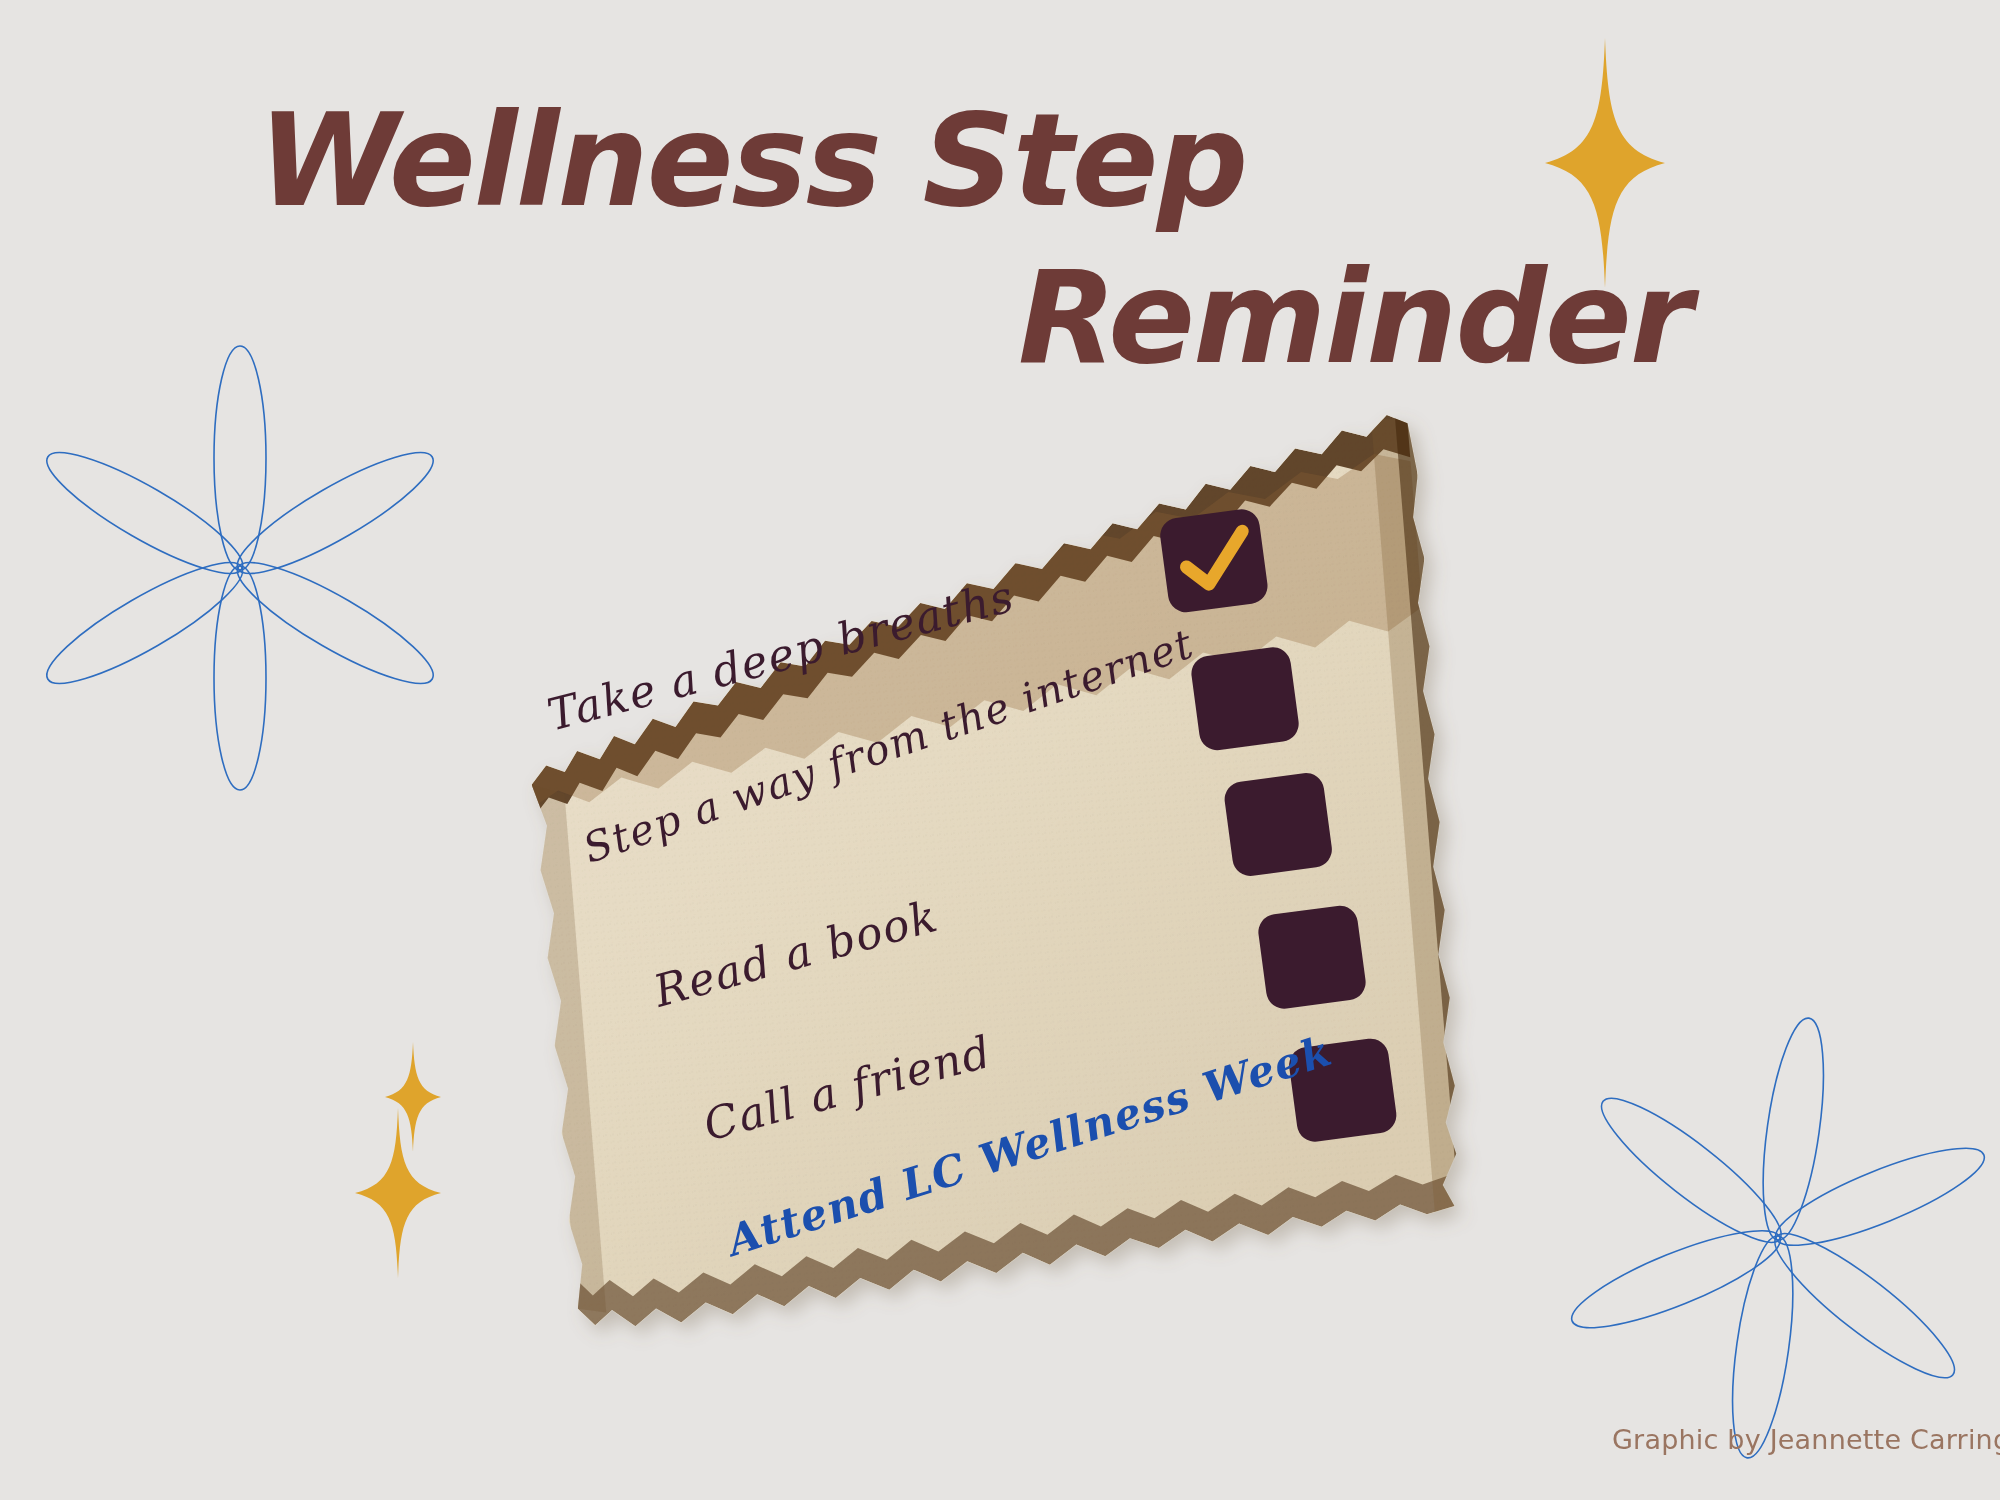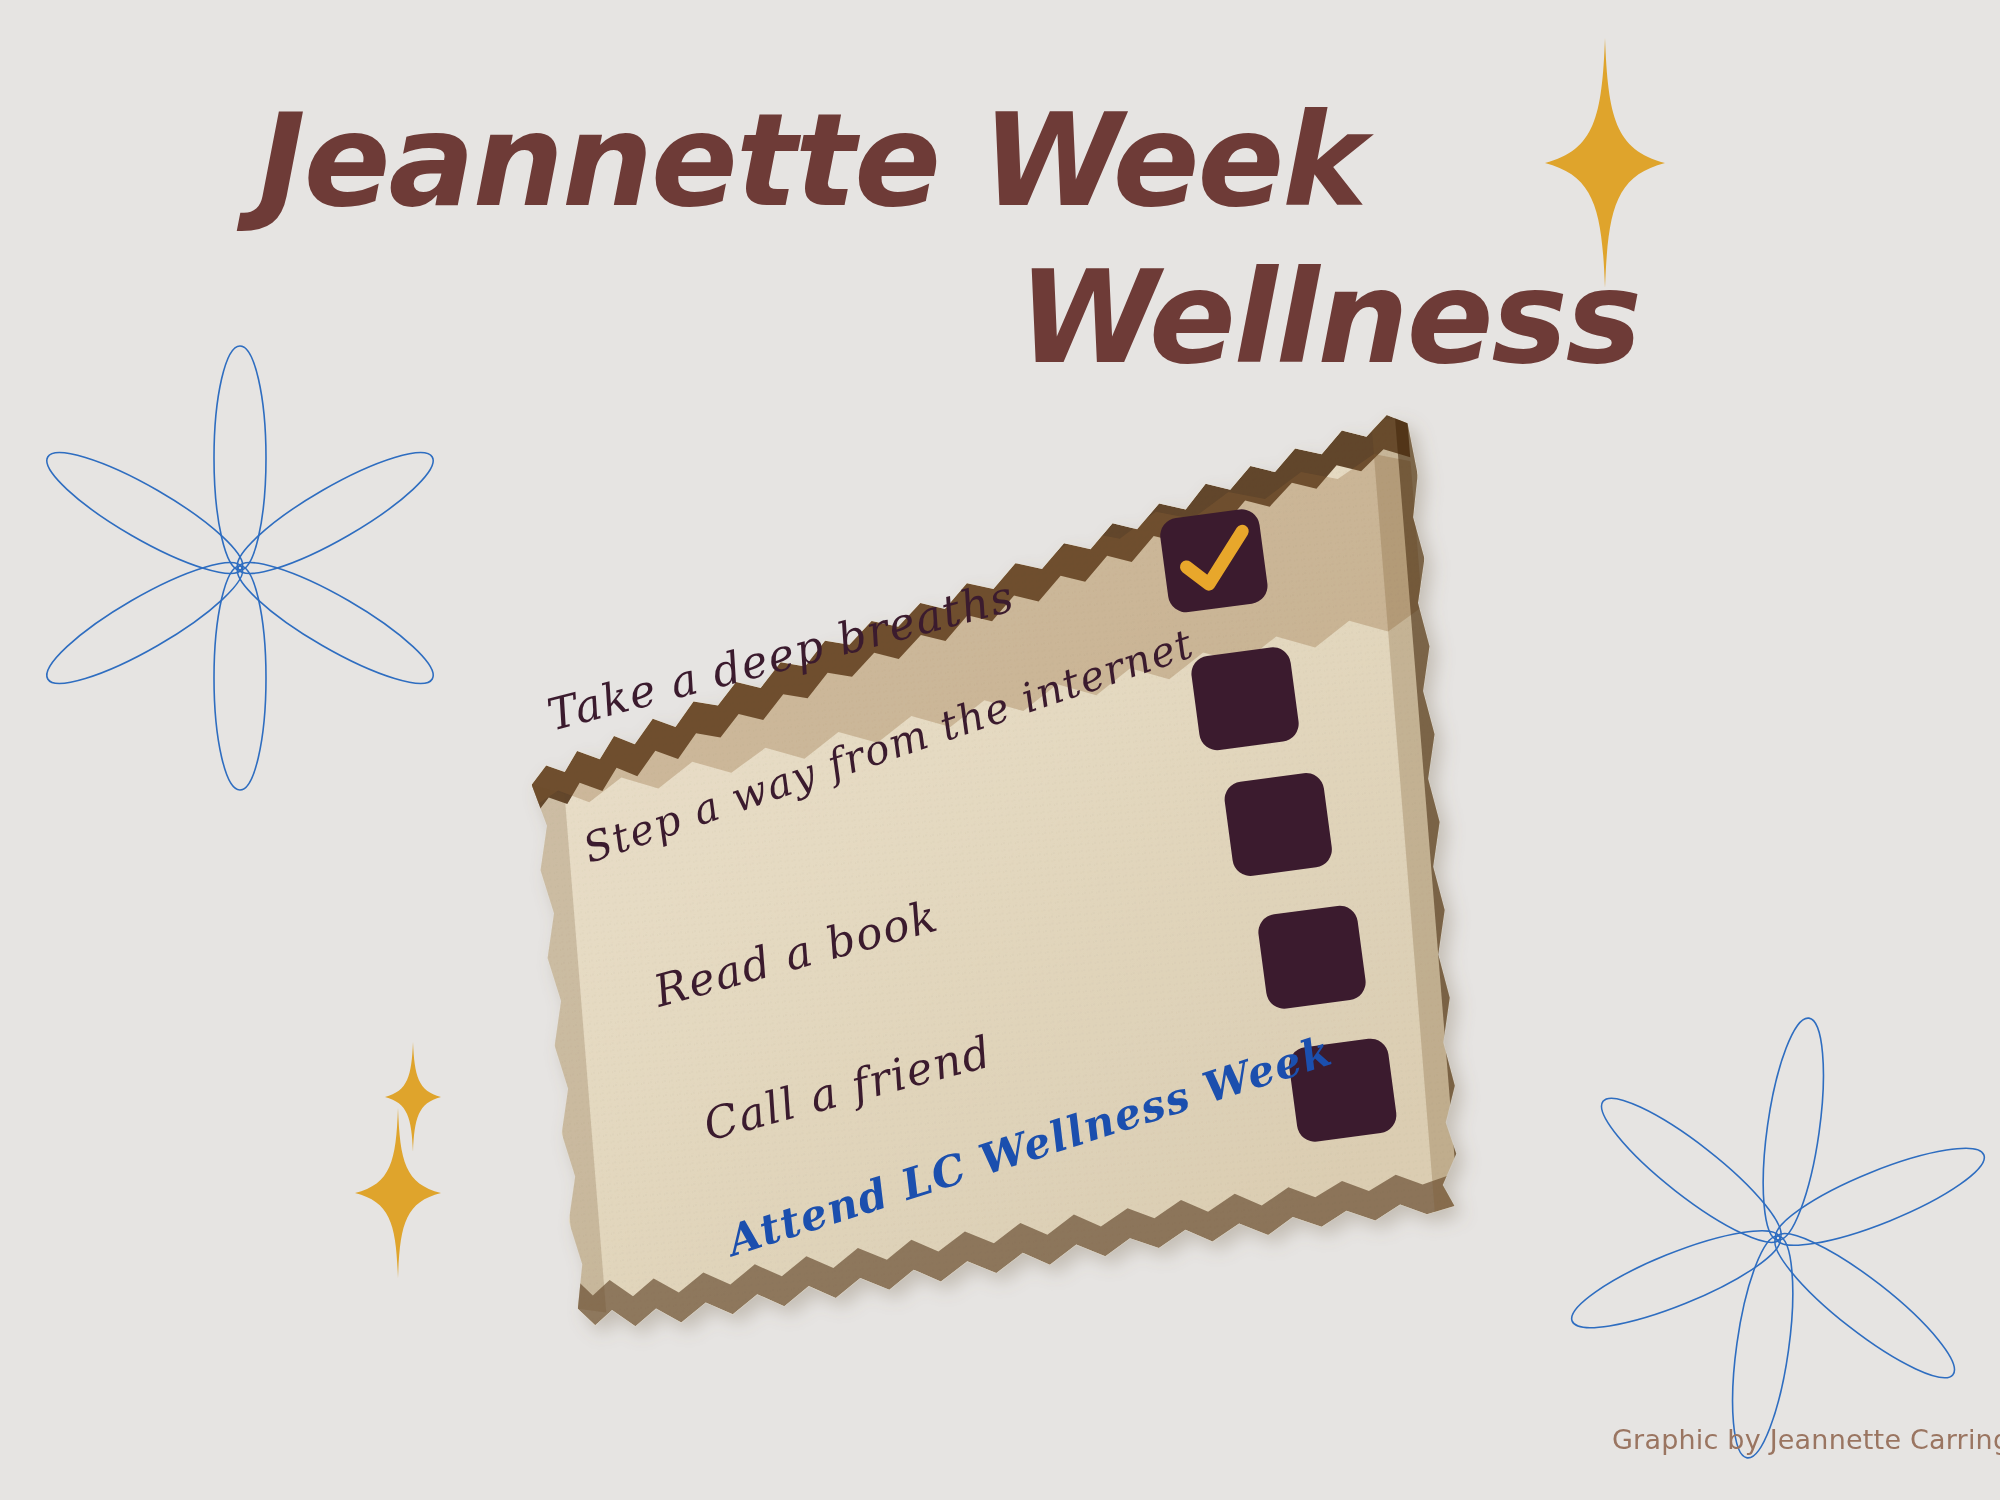--- a/index.html
+++ b/index.html
@@ -188,22 +188,22 @@
     </svg>
   </div>
 
   <div class="sparkle s-mid-2">
     <svg viewBox="0 0 86 170" width="86" height="170" aria-hidden="true">
       <path d="M43 0 C45 53 50 76 86 85 C50 94 45 117 43 170 C41 117 36 94 0 85 C36 76 41 53 43 0 Z" fill="#DFA42C"></path>
     </svg>
   </div>
 
   <div class="title-block">
-    <div class="title-line l1">Jeannette Week</div>
-    <div class="title-line l2">Wellness</div>
+    <div class="title-line l1">Wellness Step</div>
+    <div class="title-line l2">Reminder</div>
   </div>
 
   <div id="paper-wrap">
 
     <svg id="paper-svg" viewBox="0 0 930 980" width="930" height="980" aria-hidden="true">
       <defs>
         <filter id="paperShadow" x="-20%" y="-20%" width="150%" height="150%">
           <feDropShadow dx="7" dy="9" stdDeviation="9" flood-color="#7a6b55" flood-opacity="0.32"></feDropShadow>
         </filter>
         <linearGradient id="paperFill" x1="0" y1="0" x2="0.7" y2="1">

